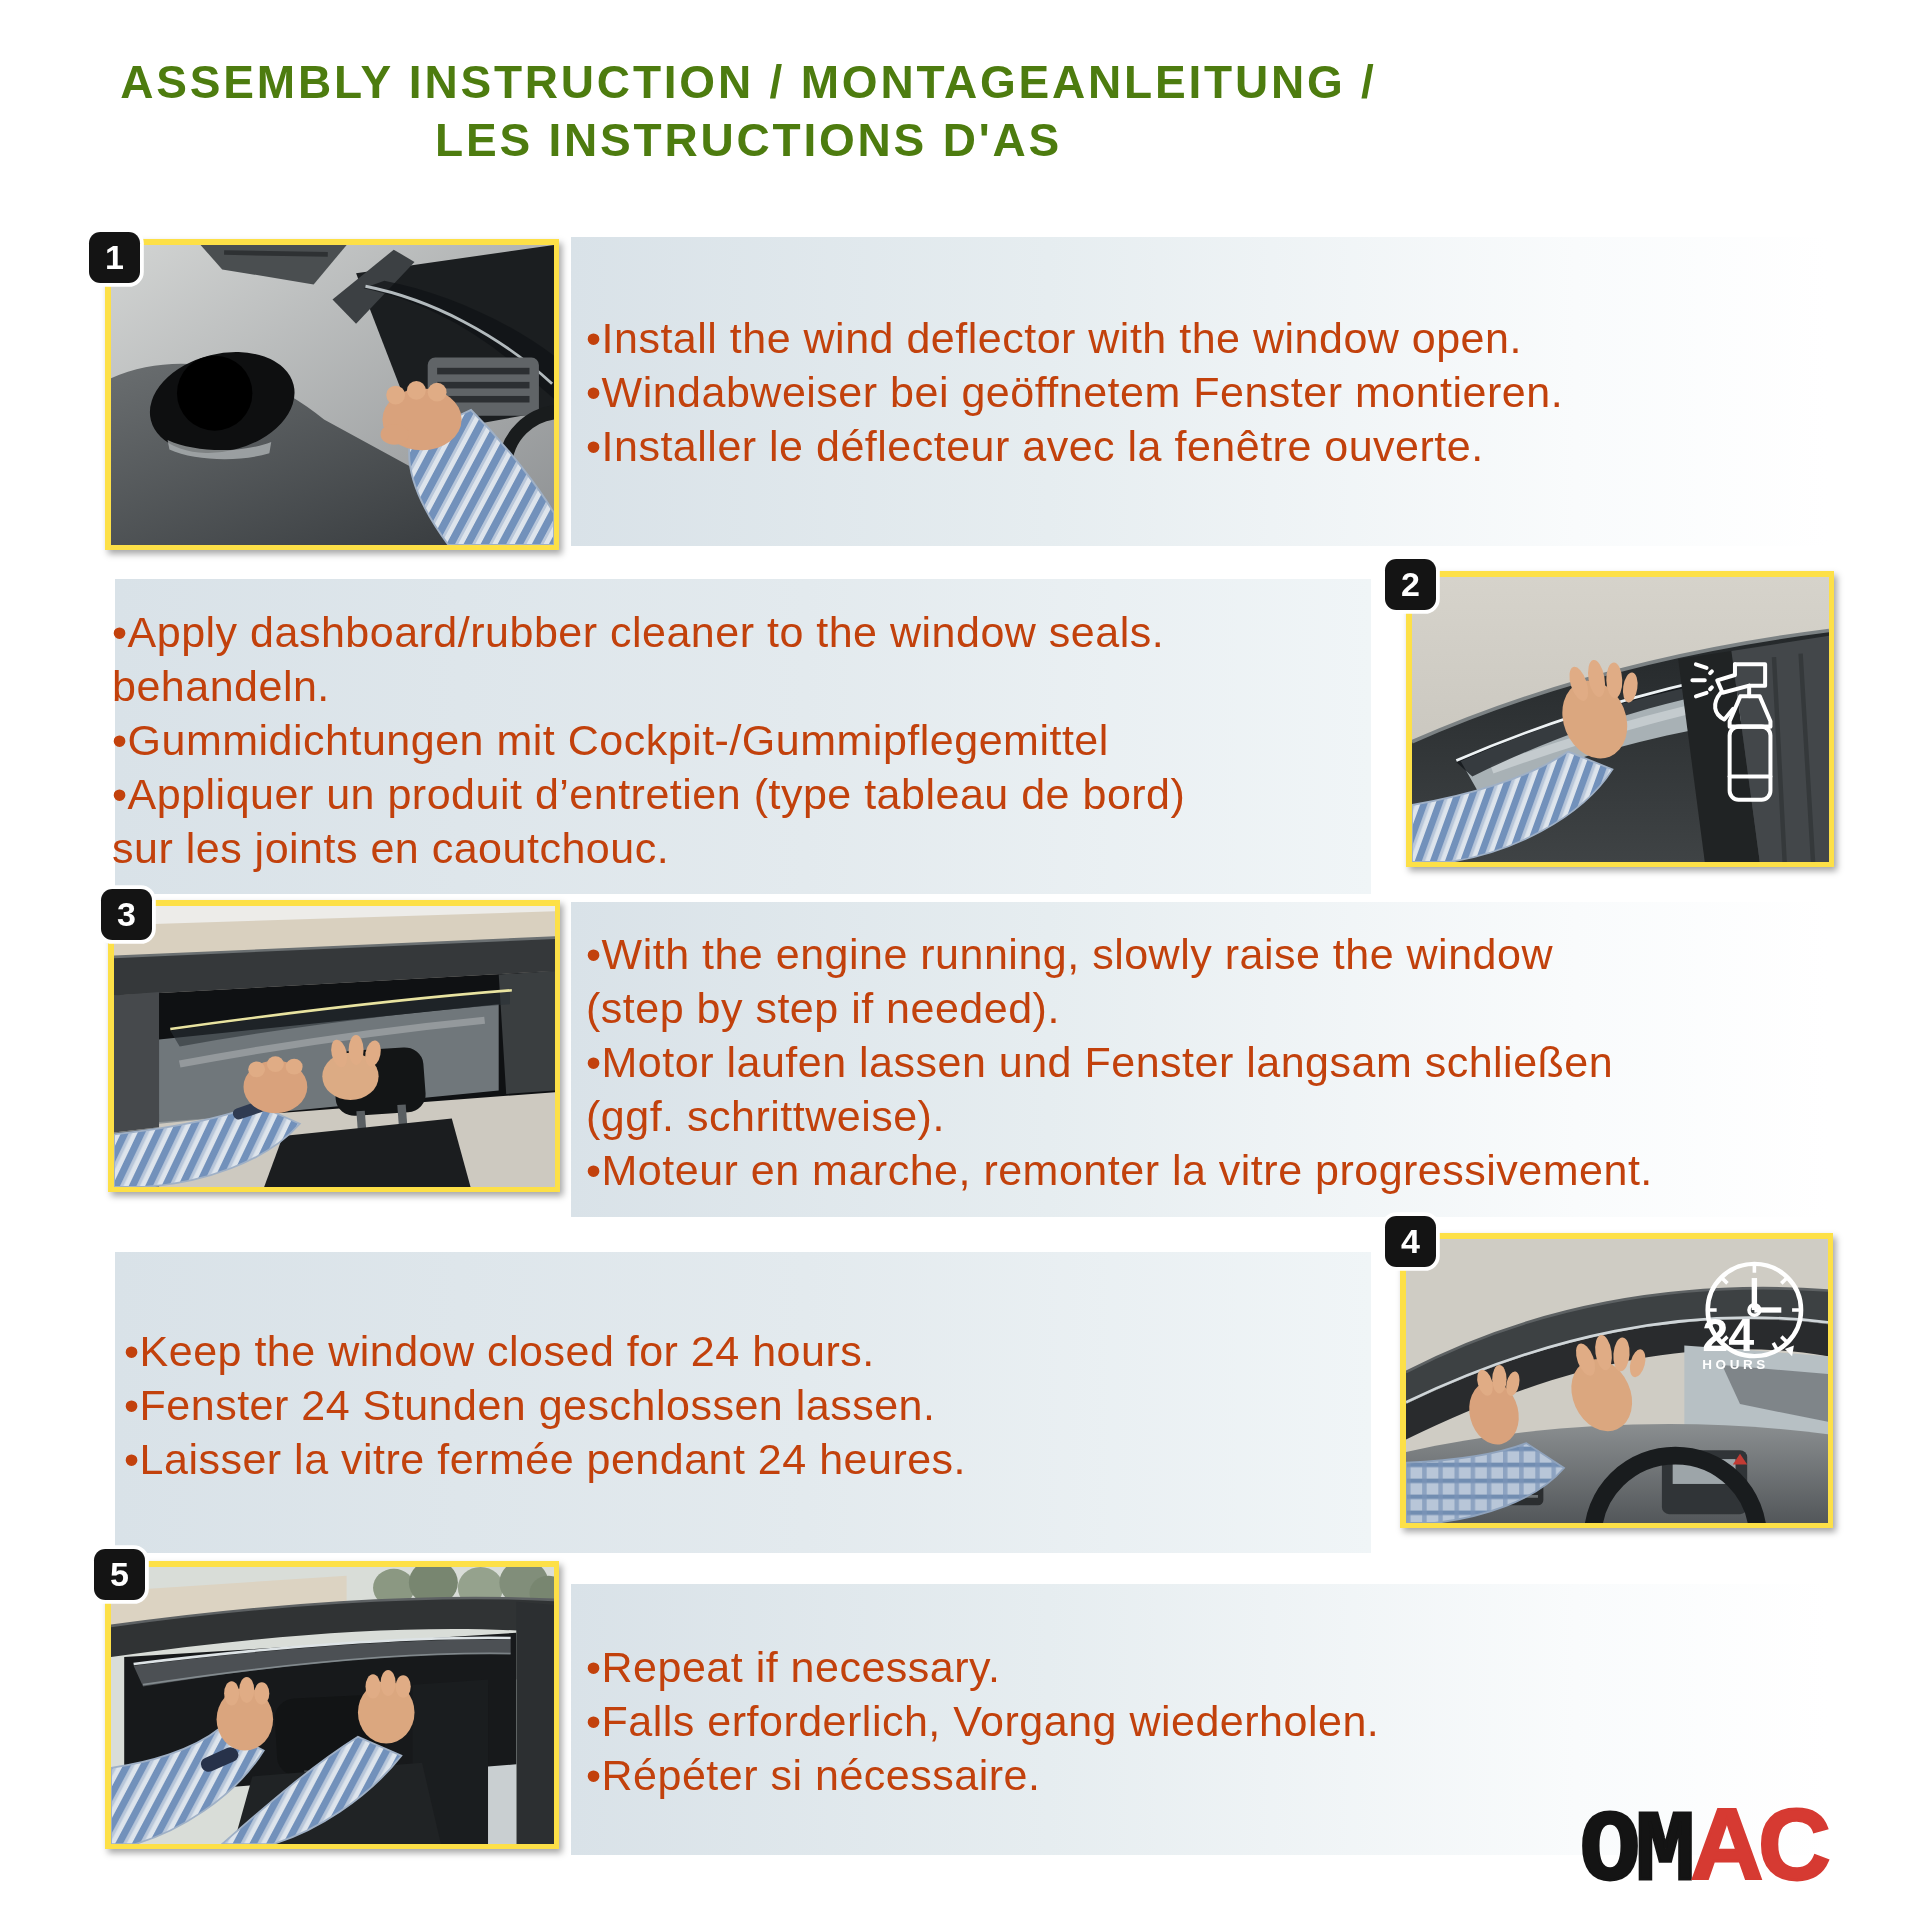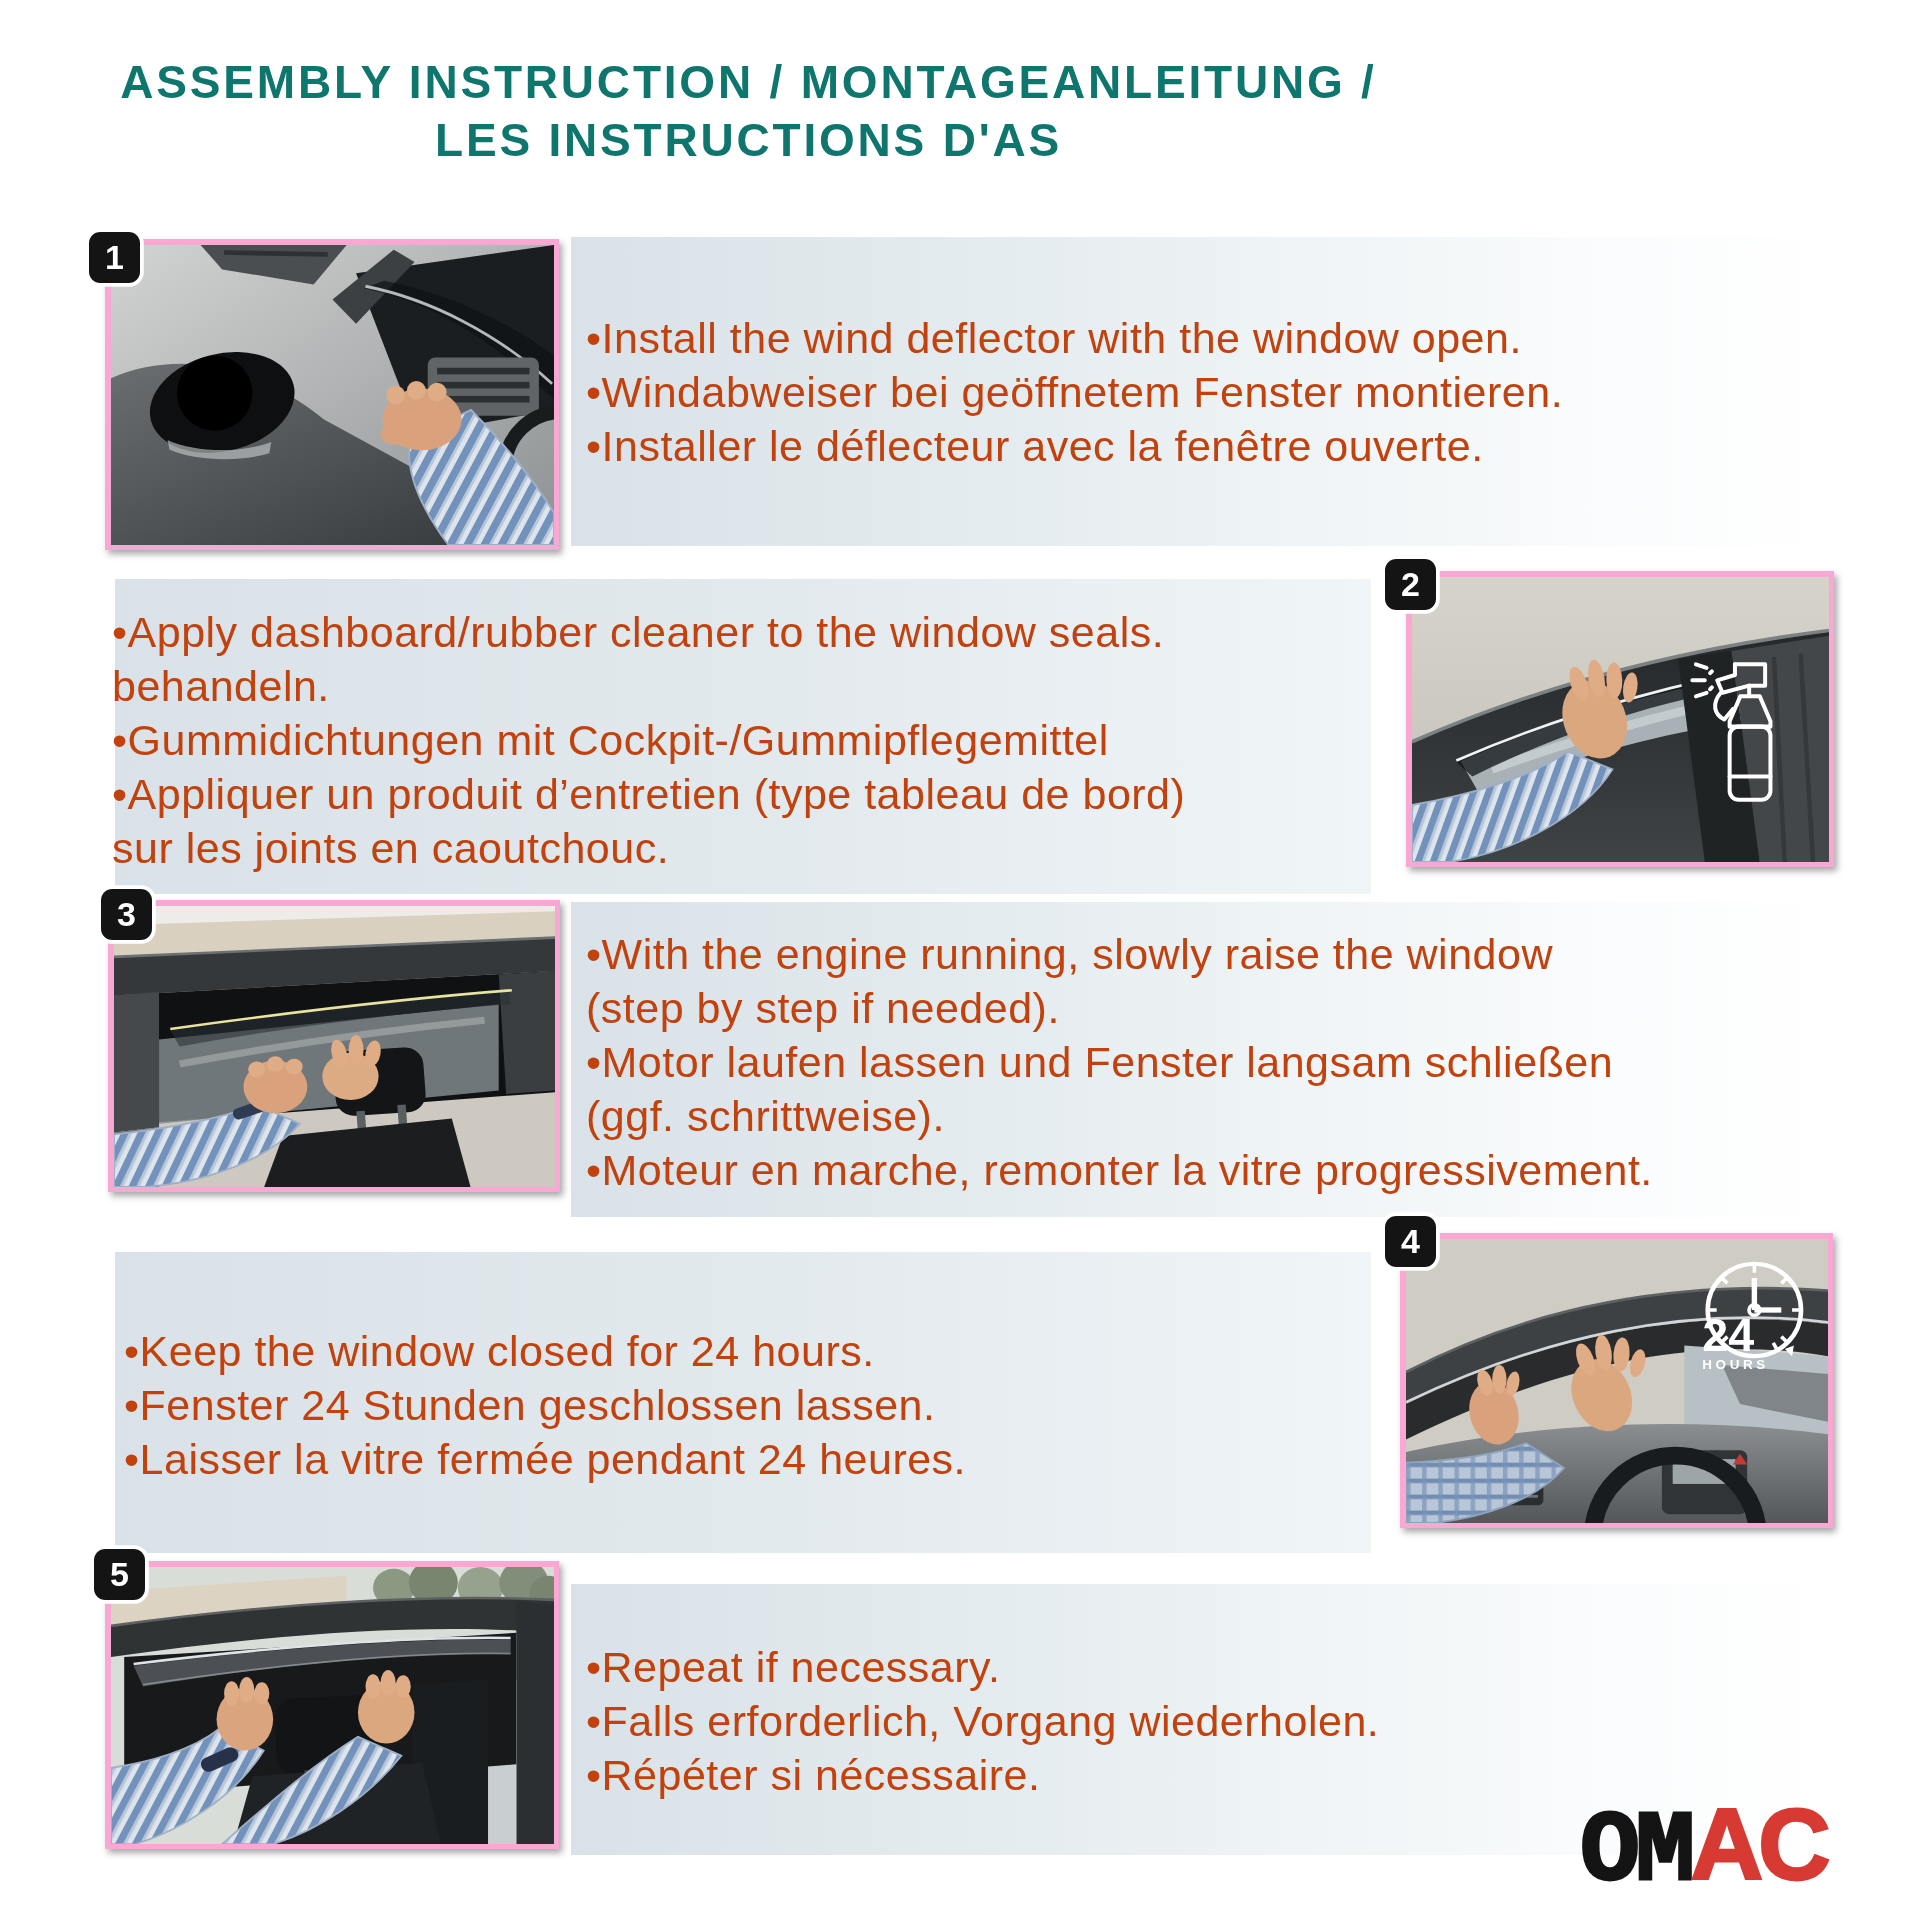--- a/index.html
+++ b/index.html
@@ -1,28 +1,28 @@
 <!DOCTYPE html>
 <html style="font-size:15px"><head>
 <meta charset="utf-8">
 <style>
   html,body{margin:0;padding:0;background:#ffffff;}
   .page{position:relative;width:1928px;height:1928px;background:#ffffff;overflow:hidden;
         font-family:"Liberation Sans",sans-serif;}
   
   .title{position:absolute;left:0;top:53px;width:1497px;text-align:center;
-         color:#0f766e;font-weight:bold;font-size:46px;line-height:58px;letter-spacing:2.8px;}
+         color:#4d7c0f;font-weight:bold;font-size:46px;line-height:58px;letter-spacing:2.8px;}
   
   .band{position:absolute;height:94px;}
   .band.right{background:linear-gradient(90deg,#d9e2e8 0%,#e6edf0 38%,#f9fbfc 80%,#ffffff 100%);}
   .band.left{background:linear-gradient(90deg,#d9e2e8 0%,#e3eaee 55%,#f0f5f7 100%);}
   .step-text{position:absolute;color:#c2410c;font-size:43px;letter-spacing:0.5px;}
   .t-line{height:54px;line-height:54px;white-space:nowrap;}
   
-  .photo{position:absolute;background:#f9a8d4;padding:5.6px;
+  .photo{position:absolute;background:#fde047;padding:5.6px;
          box-shadow:2.8px 3.8px 6.6px rgba(0,0,0,.35);}
   .photo svg{display:block;width:100%;height:100%;}
   
   .badge{position:absolute;width:51px;height:51px;background:#141414;border-radius:11.3px;
          box-shadow:0 0 0 3.8px #ffffff;color:#ffffff;font-weight:bold;font-size:34px;
          text-align:center;line-height:51px;}
   
   .logo{position:absolute;left:1580px;top:1797px;font-size:100px;font-weight:bold;
         letter-spacing:-4.7px;line-height:94px;-webkit-text-stroke:2.8px;}
   .logo .lb{color:#141414;font-family:Liberation Mono, monospace;-webkit-text-stroke-color:#141414;}

